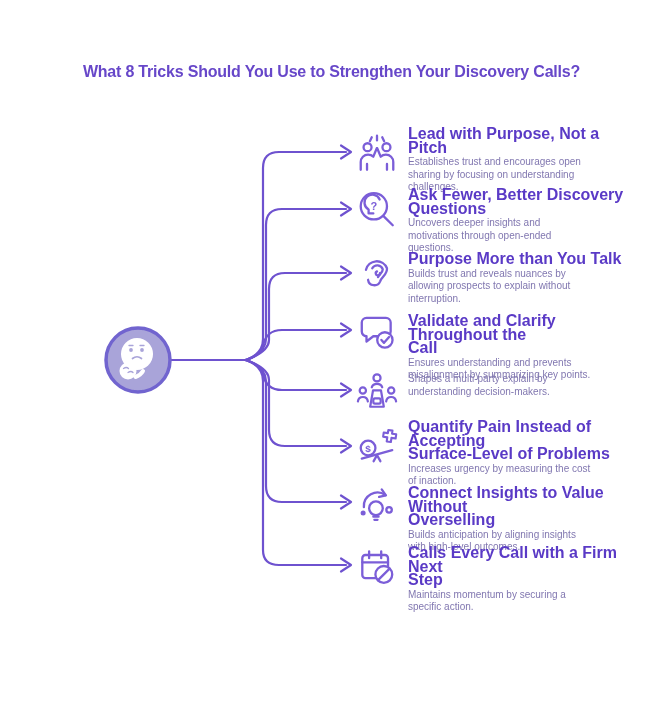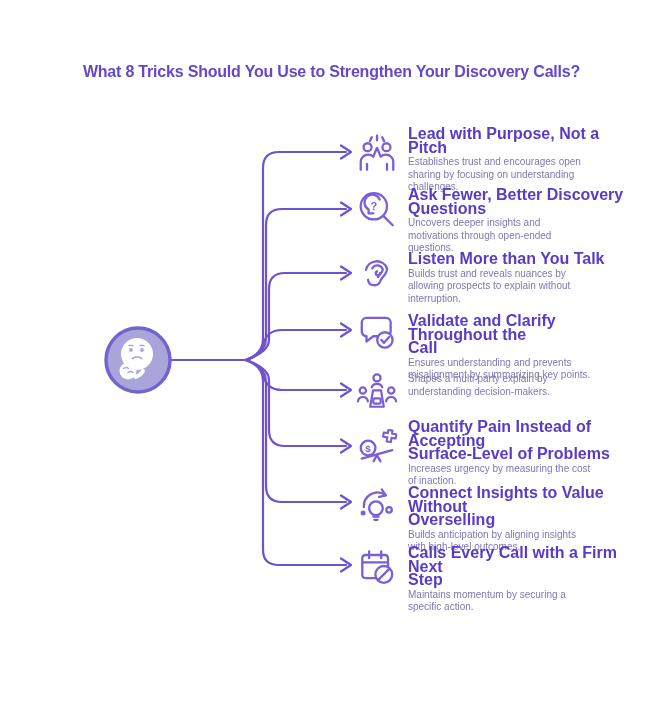--- a/index.html
+++ b/index.html
@@ -105,21 +105,21 @@
   </div>
 
   <div class="item-icon" style="top:253px">
     <svg width="42" height="42" viewBox="0 0 40 40" stroke="#7b5ed8" stroke-width="2.2" fill="none" stroke-linecap="round" stroke-linejoin="round">
       <path d="M9.5,16 a10.5,10.5 0 0 1 20,-1.5 c0.6,6 -5,8 -6.5,12.5 a6,6 0 0 1 -11.5,-1.5"></path>
       <path d="M15.5,14.5 a5.5,5.5 0 0 1 10,1 c0,3.5 -3.5,4.5 -4.5,7.5"></path>
       <path d="M20,17.5 a2,2 0 1 0 2.8,1.8"></path>
     </svg>
   </div>
   <div class="item" style="top:252px">
-    <div class="item-title">Listen More than You Talk</div>
+    <div class="item-title">Purpose More than You Talk</div>
     <div class="item-desc">Builds trust and reveals nuances by
 allowing prospects to explain without
 interruption.</div>
   </div>
 
   <div class="item-icon" style="top:310px">
     <svg width="42" height="42" viewBox="0 0 40 40" stroke="#7b5ed8" stroke-width="2.2" fill="none" stroke-linecap="round" stroke-linejoin="round">
       <path d="M10,7.5 h18.5 a4.5,4.5 0 0 1 4.5,4.5 v8.5 a4.5,4.5 0 0 1 -4.5,4.5 H16.5 l-6.5,5 v-5 a4.5,4.5 0 0 1 -4.5,-4.5 V12 a4.5,4.5 0 0 1 4.5,-4.5 Z"></path>
       <circle cx="27.5" cy="28.5" r="7.3" fill="#ffffff"></circle>
       <path d="M24.2,28.5 l2.5,2.8 l4.8,-5.5"></path>

